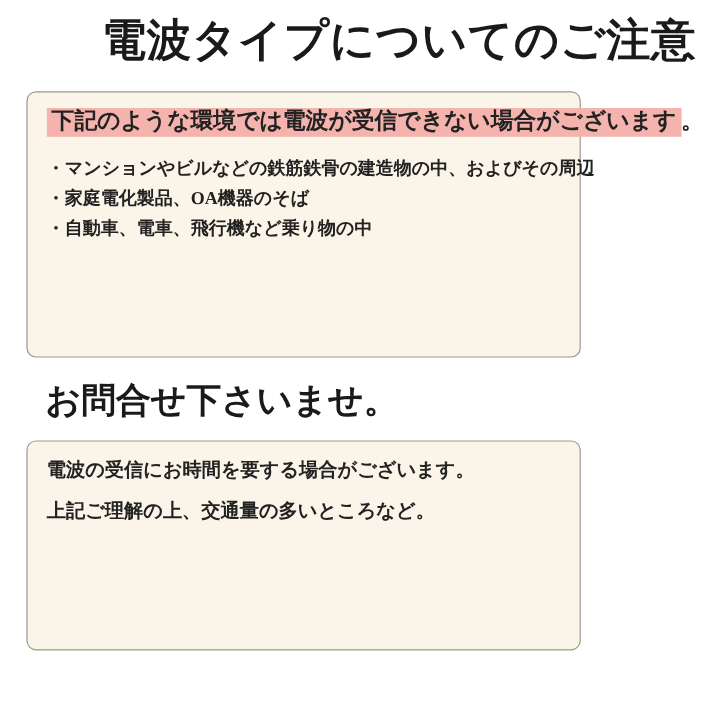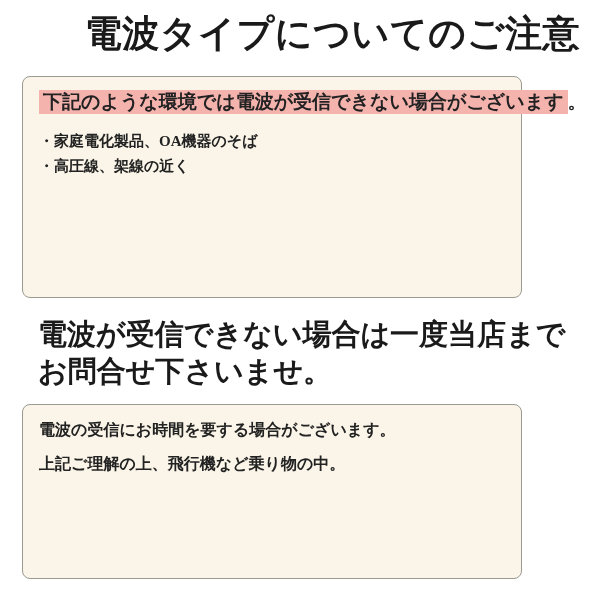--- a/index.html
+++ b/index.html
@@ -19,21 +19,21 @@
     text-align: right;
     font-size: 37px;
     font-weight: bold;
     letter-spacing: 0.5px;
     line-height: 44px;
     color: #1a1a1a;
   }
   .panel {
     box-sizing: border-box;
     margin: 20px 22px 13px;
-    width: 500px;
+    width: 462px;
     background: #faf5e8;
     border: 1px solid #9a9a90;
     border-radius: 8px;
     font-family: "Liberation Serif", "DejaVu Serif", serif;
     font-weight: bold;
     color: #222222;
   }
   .panel.reception {
     padding: 12px 16px 15px;
     height: 222px;
@@ -93,26 +93,26 @@
 </head>
 <body>
 
 <h1 class="page-title">電波タイプについてのご注意</h1>
 
 <section class="panel reception">
   <div class="lead-line">
     <span class="hl">下記のような環境では電波が受信できない場合がございます</span><span>。</span>
   </div>
   <ul class="env-list">
+    <li>・マンションやビルなどの鉄筋鉄骨の建造物の中、およびその周辺</li>
     <li>・家庭電化製品、OA機器のそば</li>
-    <li>・高圧線、架線の近く</li>
+    <li>・自動車、電車、飛行機など乗り物の中</li>
   </ul>
 </section>
 
 <h2 class="contact-heading">
-  <span>電波が受信できない場合は一度当店まで</span>
   <span>お問合せ下さいませ。</span>
 </h2>
 
 <section class="panel notice">
   <div class="notice-line">電波の受信にお時間を要する場合がございます。</div>
-  <div class="closing-line">上記ご理解の上、飛行機など乗り物の中。</div>
+  <div class="closing-line">上記ご理解の上、交通量の多いところなど。</div>
 </section>
 
 </body></html>

